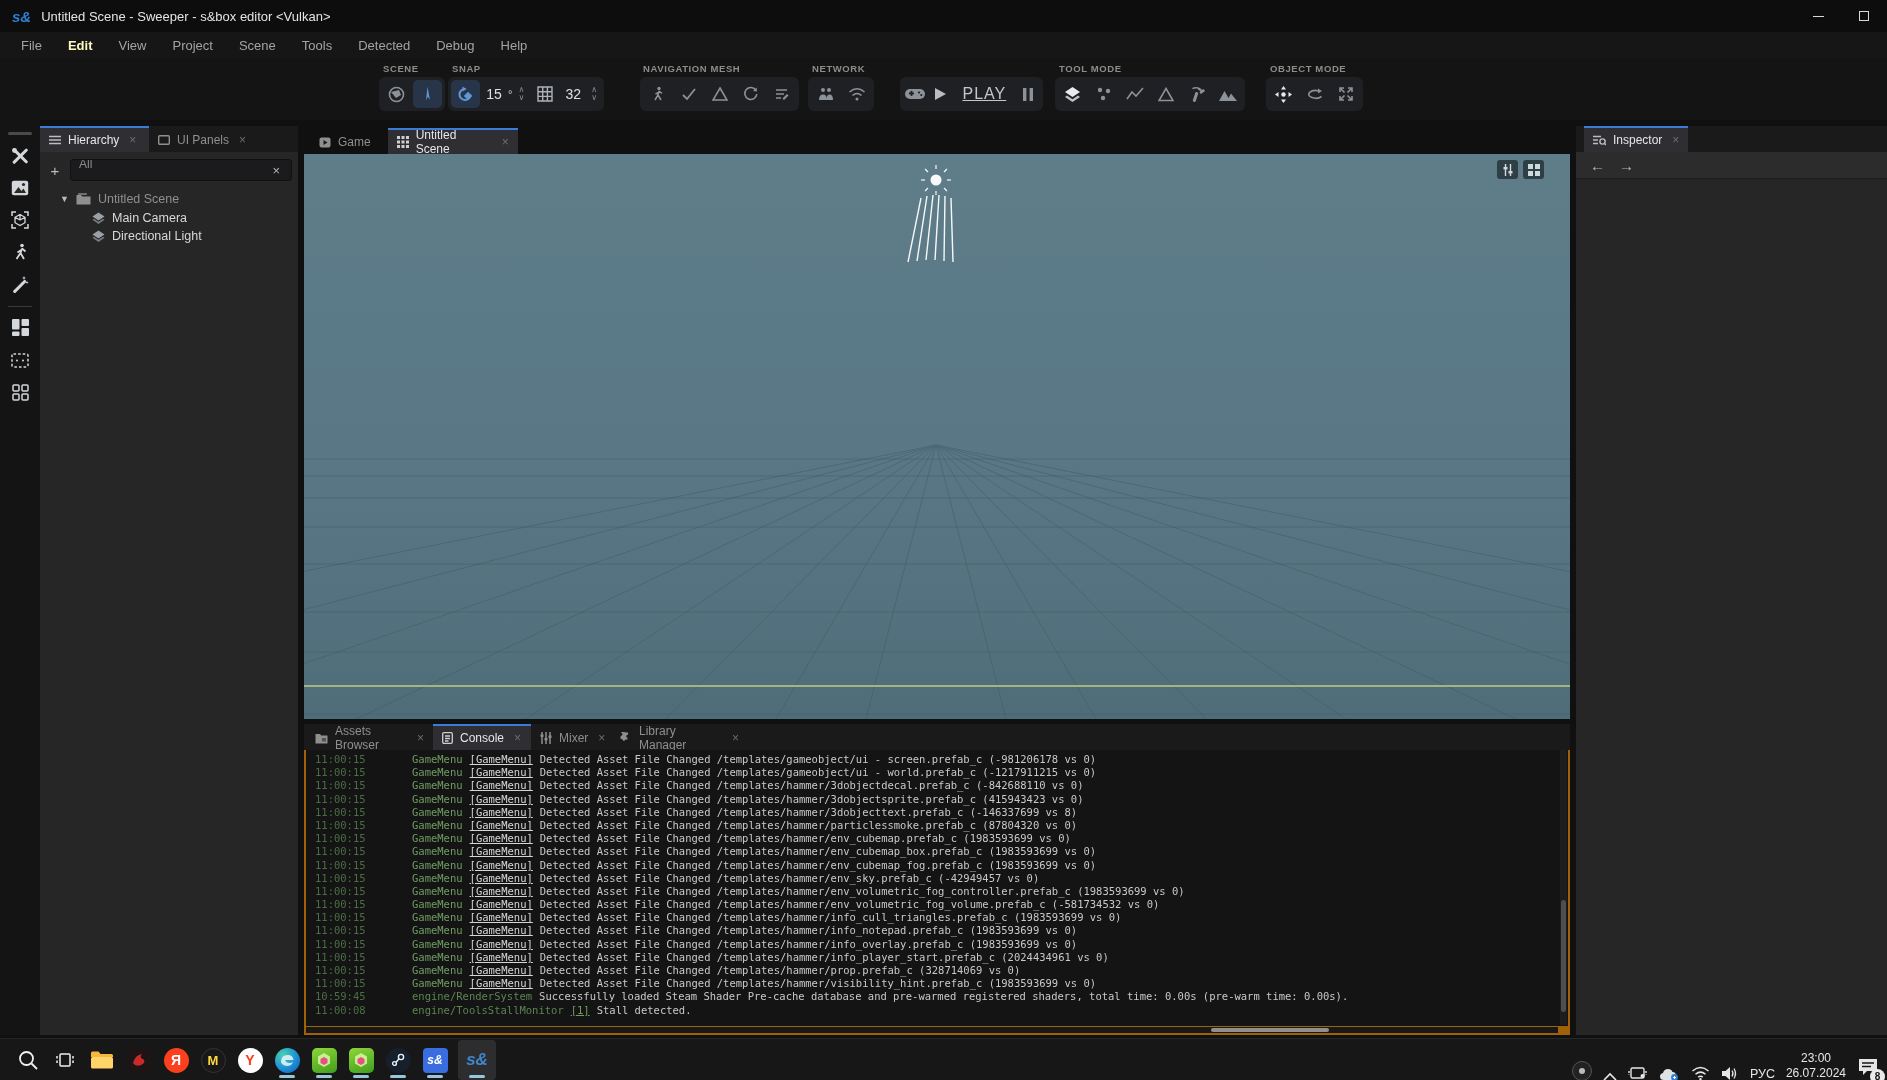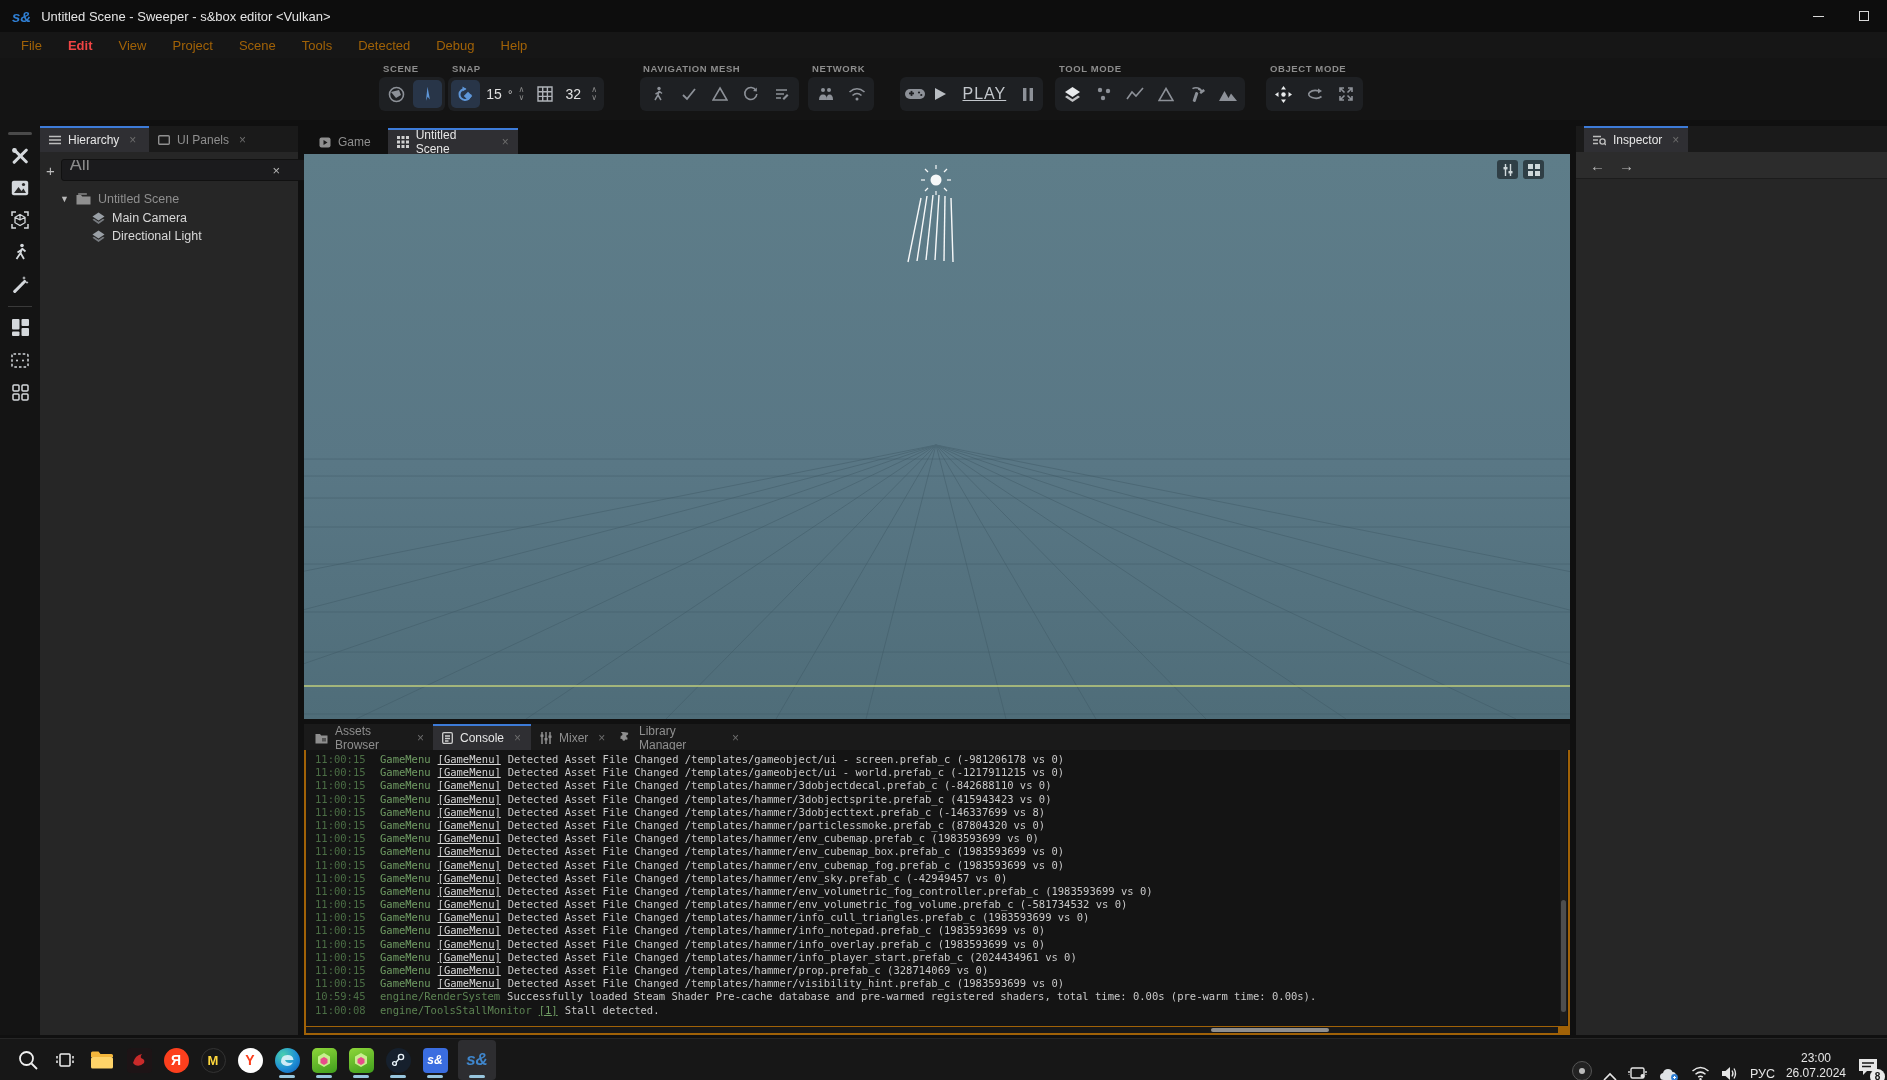--- a/index.html
+++ b/index.html
@@ -12,22 +12,22 @@
   .titlebar { left:0; top:0; width:1887px; height:32px; background:#0d0d0d; display:flex; align-items:center; }
   .app-logo { font-style:italic; font-weight:bold; color:#2f7fd4; font-size:15px; margin:0 10px 0 12px; }
   .win-title { font-size:13px; color:#e4e4e4; }
   .win-controls { position:absolute; right:0; top:0; height:32px; display:flex; }
   .win-btn { width:46px; height:32px; display:flex; align-items:center; justify-content:center; }
   .glyph-min { width:11px; height:1px; background:#d8d8d8; }
   .glyph-max { width:10px; height:10px; border:1px solid #d8d8d8; }
 
   
   .menubar { left:0; top:32px; width:1887px; height:26px; background:#161616; display:flex; align-items:center; padding-left:10px; gap:4px; }
-  .menu-item { font-size:13px; color:#a16207; padding:3px 11px; border-radius:3px; }
-  .menu-item.active { color:#ef4444; font-weight:bold; }
+  .menu-item { font-size:13px; color:#a3a3a3; padding:3px 11px; border-radius:3px; }
+  .menu-item.active { color:#fef9c3; font-weight:bold; }
 
   
   .toolbar { left:0; top:58px; width:1887px; height:62px; background:#141414; }
   .tb-label { position:absolute; top:5px; font-size:9.5px; font-weight:bold; letter-spacing:.6px; color:#8d8d8d; }
   .tb-group { position:absolute; top:19px; height:34px; background:#1e2023; border-radius:6px; display:flex; align-items:center; padding:0 3px; gap:2px; }
   .tb-btn { width:29px; height:28px; border-radius:5px; display:flex; align-items:center; justify-content:center; color:#8d9198; font-size:15px; }
   .tb-btn.on { background:#283548; color:#5e96d8; }
   .tb-btn.white { color:#e8eaec; }
   .tb-val { font-size:14px; color:#e0e0e0; padding:0 4px; min-width:24px; text-align:center; }
   .tb-unit { font-size:11px; color:#cfcfcf; }
@@ -46,42 +46,42 @@
   .tabbar { position:absolute; left:0; top:0; right:0; height:26px; background:#1a1a1a; display:flex; }
   .tab { height:26px; display:flex; align-items:center; gap:7px; padding:0 9px; font-size:12px; color:#8f8f8f; border-top:2px solid transparent; }
   .tab.active { background:#2f2f33; color:#e6e6e6; border-top:2px solid #3d7bd8; }
   .tab .tclose { color:#6d6d6d; font-size:12px; margin-left:3px; }
   .tab svg { flex:none; }
 
   
   .hierarchy { left:40px; top:126px; width:258px; height:909px; }
   .h-searchrow { position:absolute; left:6px; top:33px; right:6px; height:22px; display:flex; align-items:center; gap:6px; }
   .h-plus { width:18px; text-align:center; color:#bdbdbd; font-size:15px; }
-  .h-search { flex:1; height:22px; background:#1b1b1d; border:1px solid #111; border-radius:3px; color:#cfcfcf; font-size:18px; padding:0 22px 12px 8px; outline:none; font-family:inherit; }
+  .h-search { flex:1; height:22px; background:#1b1b1d; border:1px solid #111; border-radius:3px; color:#cfcfcf; font-size:12px; padding:0 22px 12px 8px; outline:none; font-family:inherit; }
   .h-search::placeholder { color:#8a8a8a; }
   .h-clear { position:absolute; right:12px; color:#b5b5b5; font-size:13px; }
   .tree-row { position:absolute; height:18px; display:flex; align-items:center; gap:7px; font-size:12.5px; color:#d8d8d8; }
   .tree-row .caret { color:#b9b9b9; font-size:9px; }
   .tree-row.dim { color:#8f8f8f; }
 
   
   .vp-tabs { left:304px; top:128px; width:1266px; height:26px; background:transparent; display:flex; }
   .vp-canvas { left:304px; top:154px; width:1266px; height:565px; overflow:hidden; }
   .vp-overlay-btn { position:absolute; top:6px; width:21px; height:19px; background:rgba(16,22,25,.6); border-radius:3px; display:flex; align-items:center; justify-content:center; }
 
   
   .inspector { left:1576px; top:126px; width:311px; height:909px; }
   .insp-nav { position:absolute; left:0; top:26px; right:0; height:27px; background:#2c2c2c; border-bottom:1px solid #1c1c1c; display:flex; align-items:center; gap:14px; padding-left:14px; color:#b9b9b9; font-size:15px; }
 
   
   .console { left:304px; top:724px; width:1266px; height:311px; background:#a16207; }
   .log-area { position:absolute; left:2px; top:26px; right:2px; bottom:9px; background:#141414; overflow:hidden; font-family:"DejaVu Sans Mono","Liberation Mono",monospace; font-size:10.5px; padding:3px 0 0 9px; }
   .log-row { white-space:pre; line-height:13.2px; height:13.2px; }
   .log-time { display:inline-block; width:52px; color:#4b6e45; margin-right:13px; }
-  .log-source { color:#6f9c63; }
+  .log-source { color:#6f9c63;margin-left:32px; }
   .log-source.engine { color:#5d8453; }
   .log-tag { color:#d6d6d6; text-decoration:underline; margin-left:7px; }
   .log-tag.engine { color:#6f9c63; }
   .log-msg { color:#c9c9c9; margin-left:7px; }
   .v-scroll { position:absolute; right:3px; top:26px; width:7px; bottom:10px; background:#1d1d1d; }
   .v-thumb { position:absolute; left:1px; width:5px; border-radius:3px; background:#4e4e4e; }
   .h-scroll { position:absolute; left:2px; right:12px; bottom:2px; height:6px; background:#181818; }
   .h-thumb { position:absolute; top:1px; height:4px; border-radius:2px; background:#8f8f8f; }
 
   

